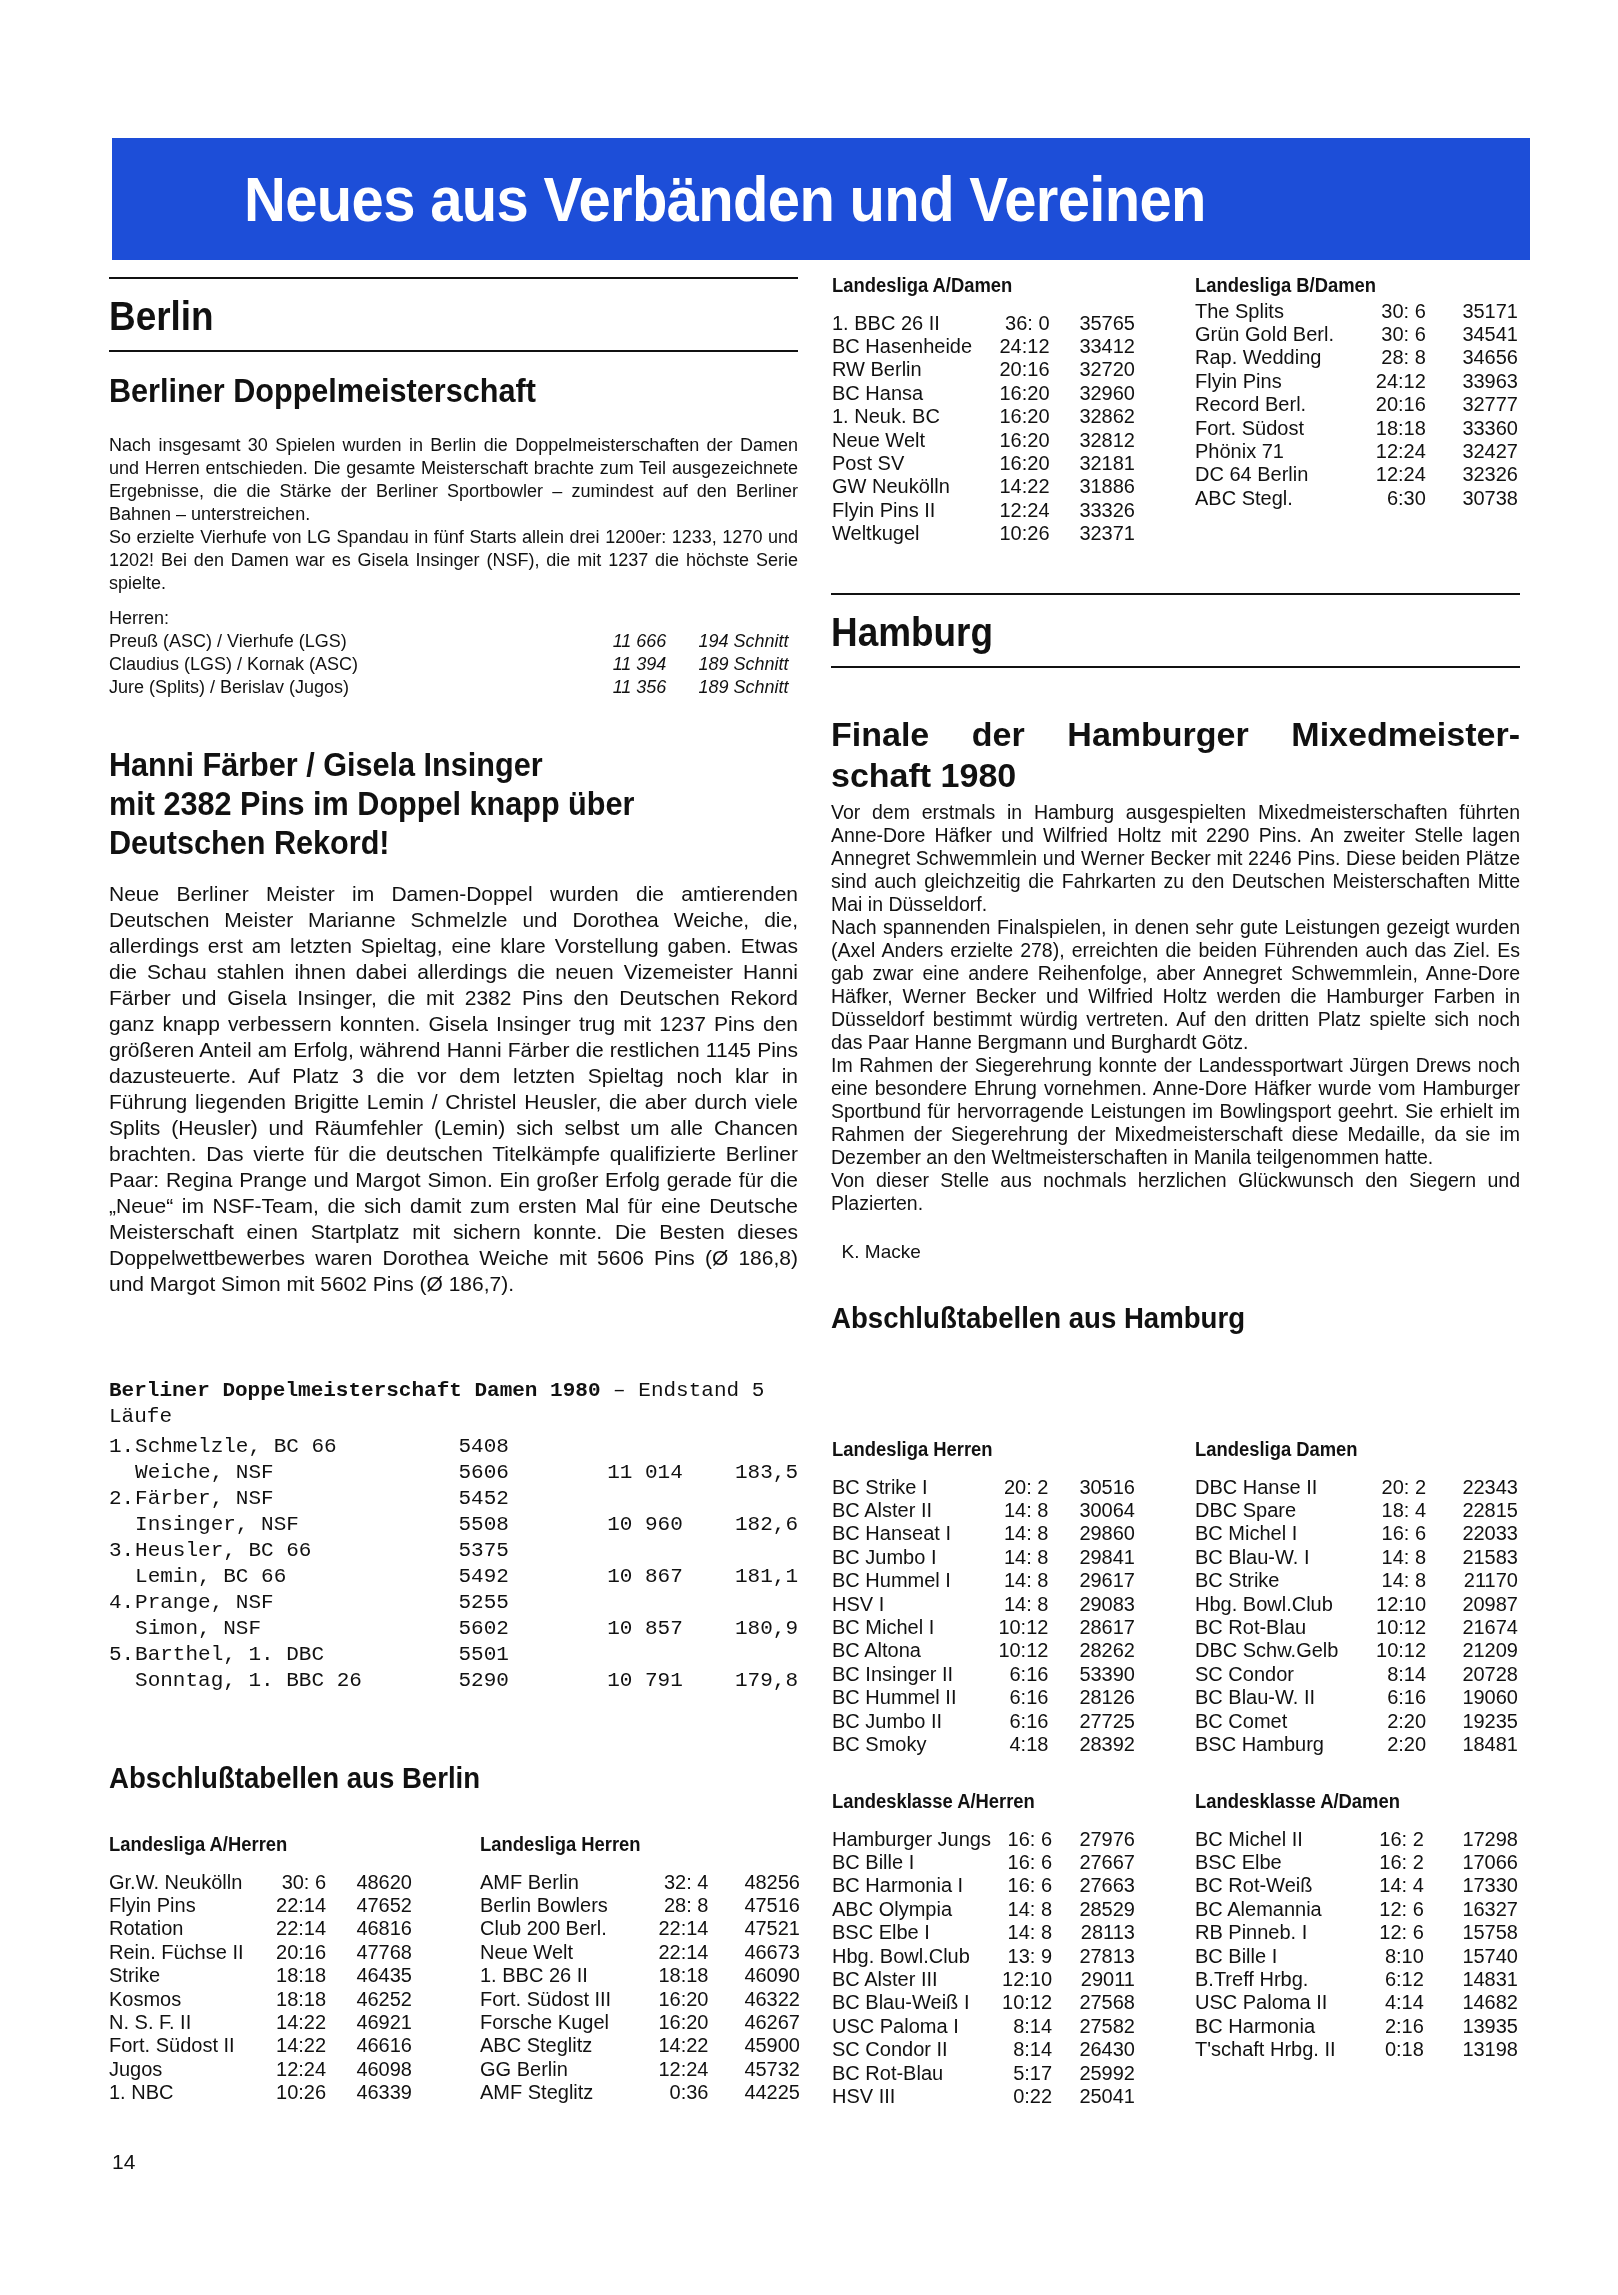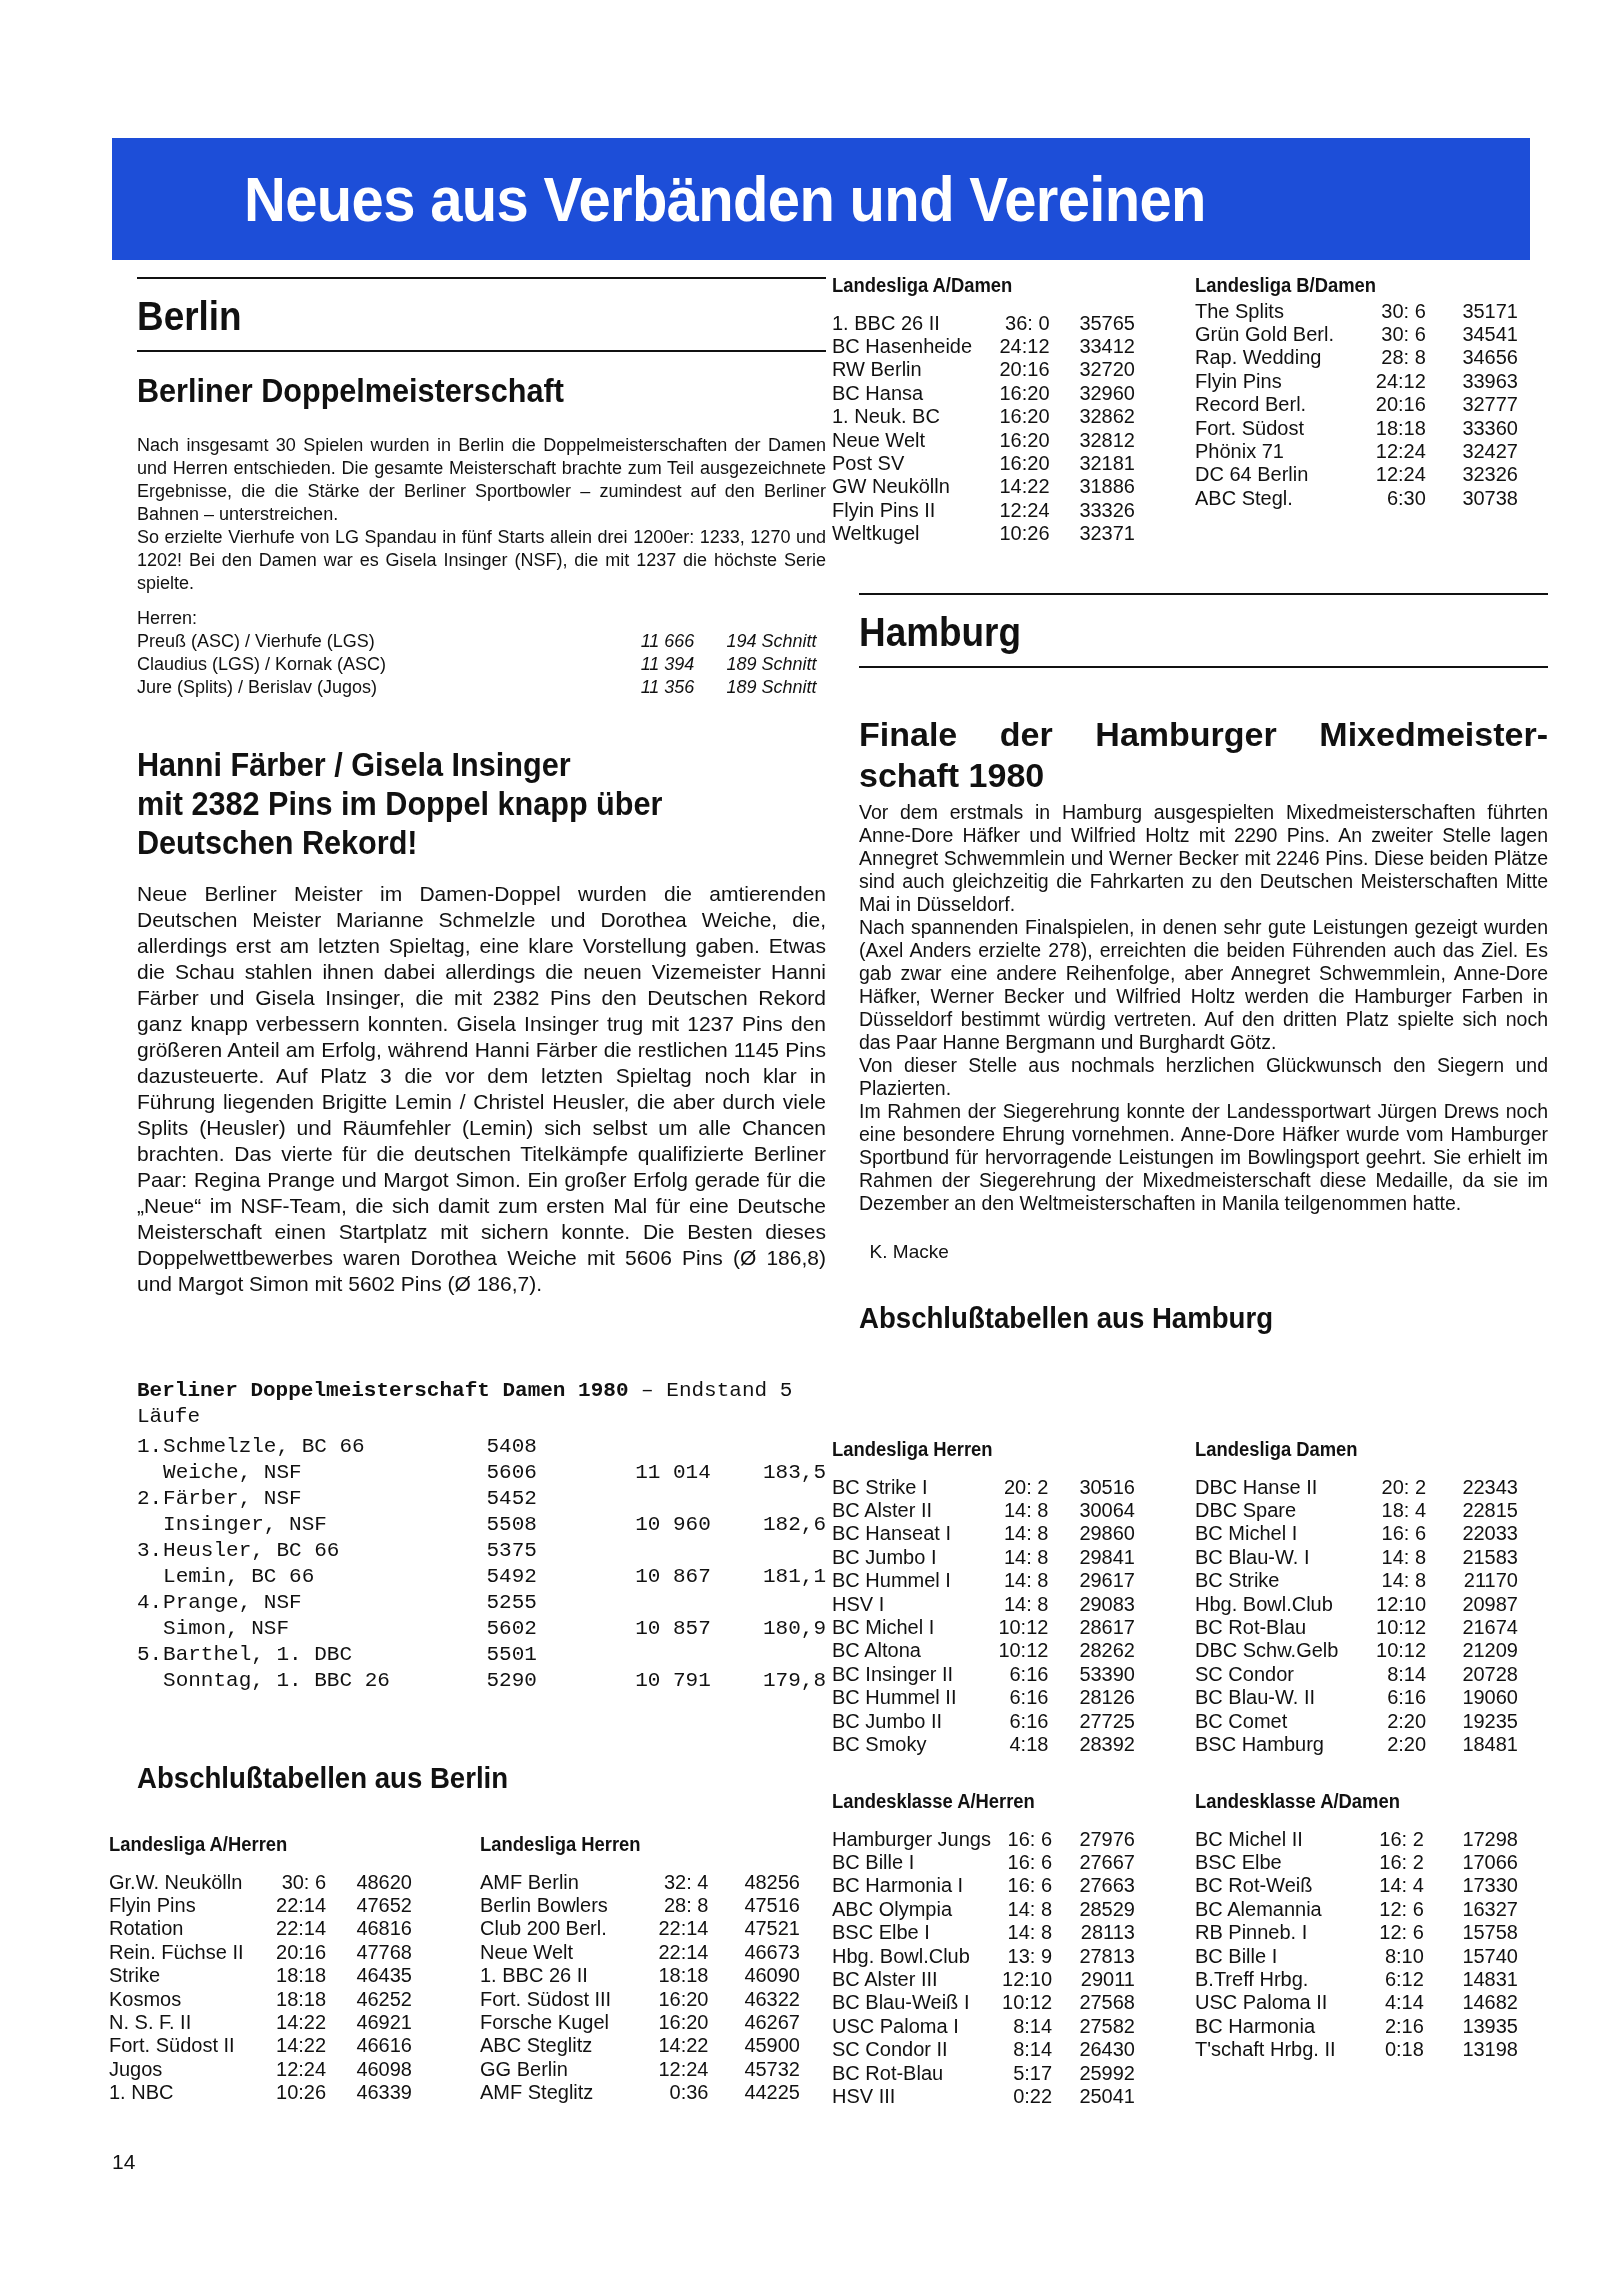--- a/index.html
+++ b/index.html
@@ -1,20 +1,20 @@
 <!DOCTYPE html>
 <html style="font-size:10.6px"><head>
 <meta charset="utf-8">
 <style>
   html, body { margin: 0; padding: 0; background: #ffffff; }
   body { width: 1619px; height: 2295px; position: relative; overflow: hidden; color: #111; font-family: "Liberation Sans", sans-serif; }
   .banner { position: absolute; left: 112px; top: 138px; width: 1418px; height: 122px; background: #1d4ed8; display: flex; align-items: center; }
   .banner h1 { margin: 0 0 0 132px; color: #fff; font-family: "Liberation Sans", sans-serif; font-weight: bold; font-size: 63px; letter-spacing: -0.7px; transform: scaleX(0.92); transform-origin: left center; white-space: nowrap; }
 
-  .col { position: absolute; margin-left: 28px; }
+  .col { position: absolute; }
   .col-left { left: 109px; width: 689px; }
   .col-right { left: 831px; width: 689px; }
 
   .rule { border: 0; border-top: 2px solid #111; margin: 0; }
   .region { font-weight: bold; font-size: 41px; margin: 0; line-height: 1; padding: 17px 0 13px 0; transform: scaleX(0.9); transform-origin: left center; }
 
   .h2 { font-weight: bold; font-size: 34px; line-height: 1.15; margin: 0; transform: scaleX(0.9); transform-origin: left center; white-space: nowrap; }
   .h2-wrap { font-weight: bold; font-size: 34px; line-height: 1.2; margin: 0; }
 
   .body-sm { font-size: 18px; line-height: 23px; text-align: justify; margin: 0; }
@@ -419,22 +419,22 @@
   <hr class="rule">
   <div style="height:46px"></div>
   <div class="h2-wrap">
     <div style="text-align:justify; text-align-last:justify; transform:scaleX(1); ">Finale der Hamburger Mixedmeister-</div>
     <div>schaft 1980</div>
   </div>
   <div style="height:5.3px"></div>
   <div class="body-md" id="mixed-body">
       <p>Vor dem erstmals in Hamburg ausgespielten Mixedmeisterschaften führten Anne-Dore Häfker und Wilfried Holtz mit 2290 Pins. An zweiter Stelle lagen Annegret Schwemmlein und Werner Becker mit 2246 Pins. Diese beiden Plätze sind auch gleichzeitig die Fahrkarten zu den Deutschen Meisterschaften Mitte Mai in Düsseldorf.</p>
       <p>Nach spannenden Finalspielen, in denen sehr gute Leistungen gezeigt wurden (Axel Anders erzielte 278), erreichten die beiden Führenden auch das Ziel. Es gab zwar eine andere Reihenfolge, aber Annegret Schwemmlein, Anne-Dore Häfker, Werner Becker und Wilfried Holtz werden die Hamburger Farben in Düsseldorf bestimmt würdig vertreten. Auf den dritten Platz spielte sich noch das Paar Hanne Bergmann und Burghardt Götz.</p>
+      <p>Im Rahmen der Siegerehrung konnte der Landessportwart Jürgen Drews noch eine besondere Ehrung vornehmen. Anne-Dore Häfker wurde vom Hamburger Sportbund für hervorragende Leistungen im Bowlingsport geehrt. Sie erhielt im Rahmen der Siegerehrung der Mixedmeisterschaft diese Medaille, da sie im Dezember an den Weltmeisterschaften in Manila teilgenommen hatte.</p>
       <p>Von dieser Stelle aus nochmals herzlichen Glückwunsch den Siegern und Plazierten.</p>
-      <p>Im Rahmen der Siegerehrung konnte der Landessportwart Jürgen Drews noch eine besondere Ehrung vornehmen. Anne-Dore Häfker wurde vom Hamburger Sportbund für hervorragende Leistungen im Bowlingsport geehrt. Sie erhielt im Rahmen der Siegerehrung der Mixedmeisterschaft diese Medaille, da sie im Dezember an den Weltmeisterschaften in Manila teilgenommen hatte.</p>
     </div>
   <div style="height:26px"></div>
   <p class="signature" style="padding-left:10.6px">K. Macke</p>
   <div style="height:38px"></div>
   <h3 class="h3">Abschlußtabellen aus Hamburg</h3>
 </div>
 
 <div class="league" style="left:832px; top:1438px;">
   <p class="lt">Landesliga Herren</p>
   <table>

